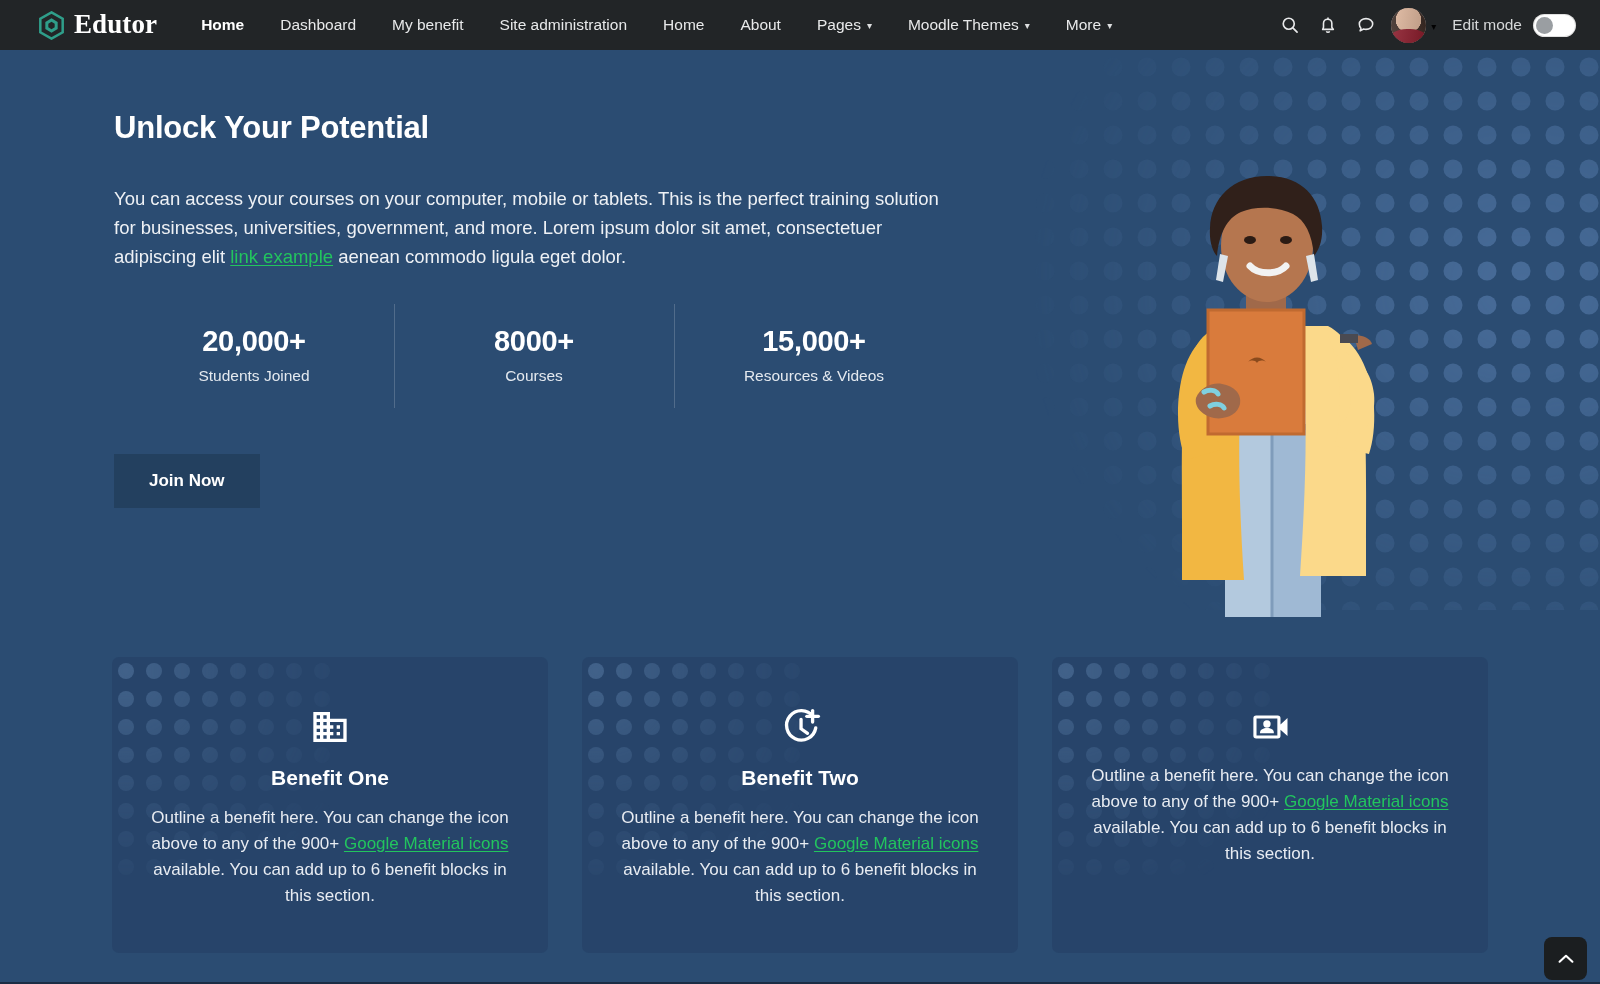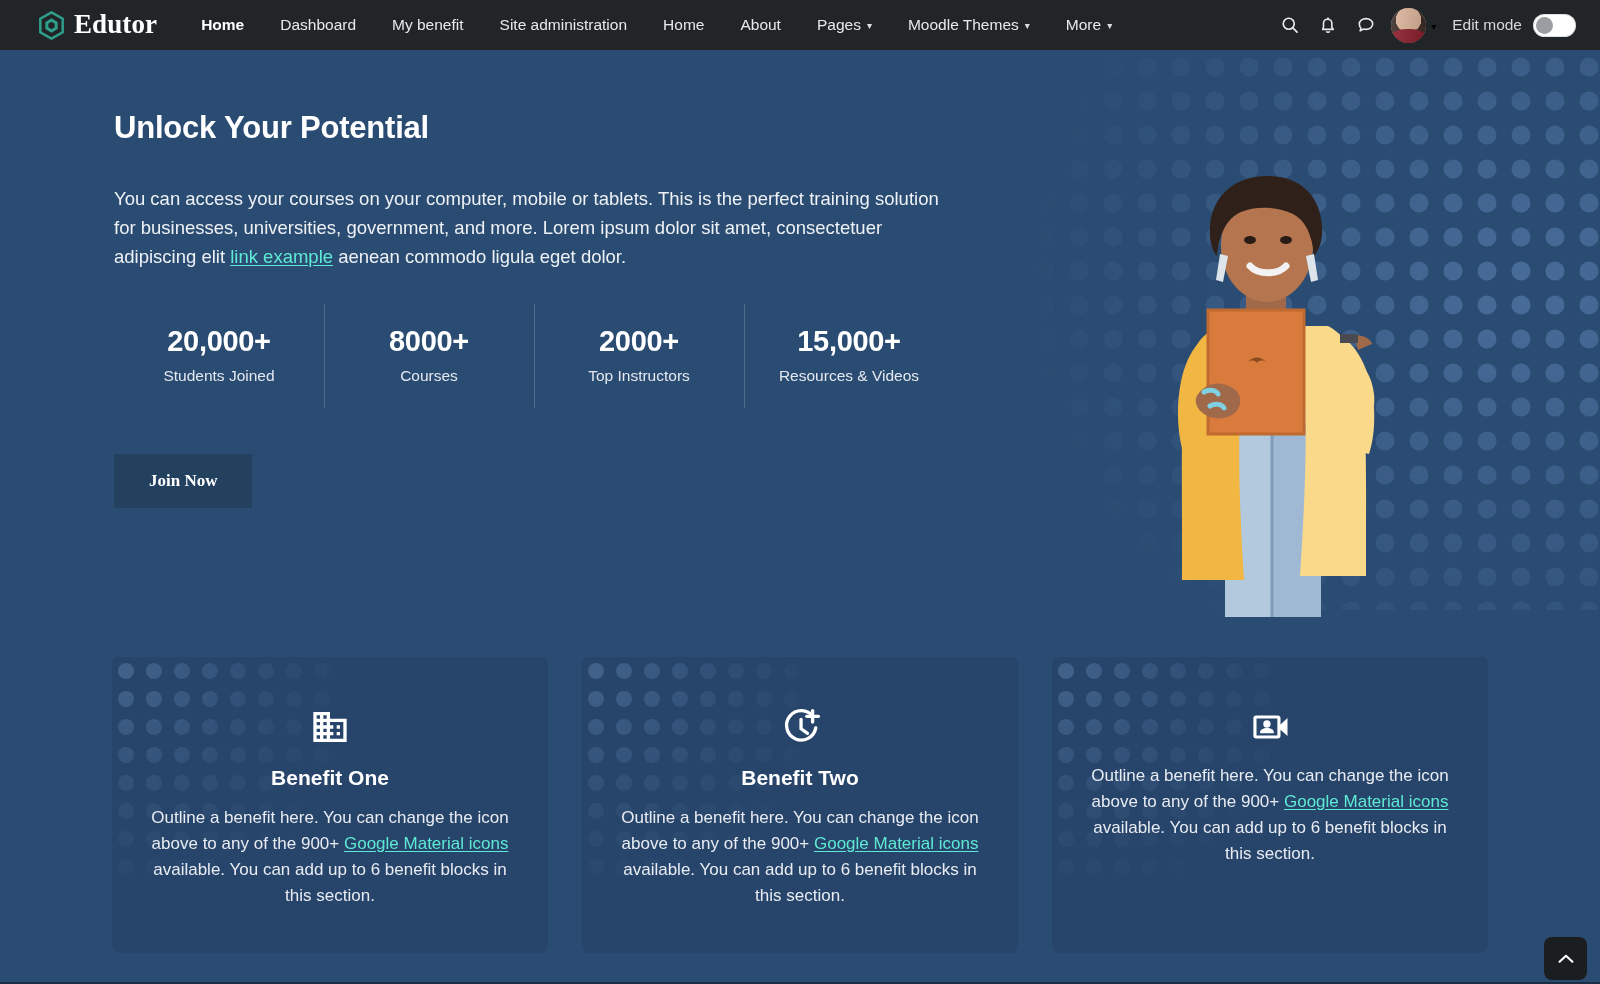--- a/index.html
+++ b/index.html
@@ -165,21 +165,21 @@
   }
 
   .hero-text {
     color: #eef1f5;
     font-size: 18.5px;
     line-height: 1.57;
     max-width: 836px;
     margin-top: 39px;
   }
   .hero-text a, .card-text a, .inline-link {
-    color: #5eead4;
+    color: #22c55e;
     text-underline-offset: 2px;
   }
 
   
   .stats {
     display: flex;
     margin-top: 44px;
     width: 840px;
   }
   .stat {
@@ -213,21 +213,21 @@
     display: inline-block;
     margin-top: 57px;
     background: #23405f;
     color: #ffffff;
     font-size: 17px;
     font-weight: 700;
     border: 0;
     border-radius: 0;
     padding: 17px 35px;
     cursor: pointer;
-    font-family: Liberation Serif, serif;
+    font-family: Liberation Sans, sans-serif;
     line-height: 1.2;
   }
 
   
   .benefits {
     display: flex;
     gap: 34px;
     padding: 0 112px;
     margin-top: 47px;
   }
@@ -452,24 +452,20 @@
       <p class="hero-text"><span>You can access your courses on your computer, mobile or tablets. This is the perfect training solution for businesses, universities, government, and more. Lorem ipsum dolor sit amet, consectetuer adipiscing elit </span><a class="inline-link" href="#">link example</a><span> aenean commodo ligula eget dolor.</span></p>
 
       <div class="stats">
         <div class="stat">
           <div class="stat-value">20,000+</div>
           <div class="stat-label">Students Joined</div>
         </div>
         <div class="stat">
           <div class="stat-value">8000+</div>
           <div class="stat-label">Courses</div>
-        </div>
-        <div class="stat">
-          <div class="stat-value">2000+</div>
-          <div class="stat-label">Top Instructors</div>
         </div>
         <div class="stat">
           <div class="stat-value">15,000+</div>
           <div class="stat-label">Resources &amp; Videos</div>
         </div>
       </div>
 
       <button class="join-btn">Join Now</button>
     </div>
   </section>

